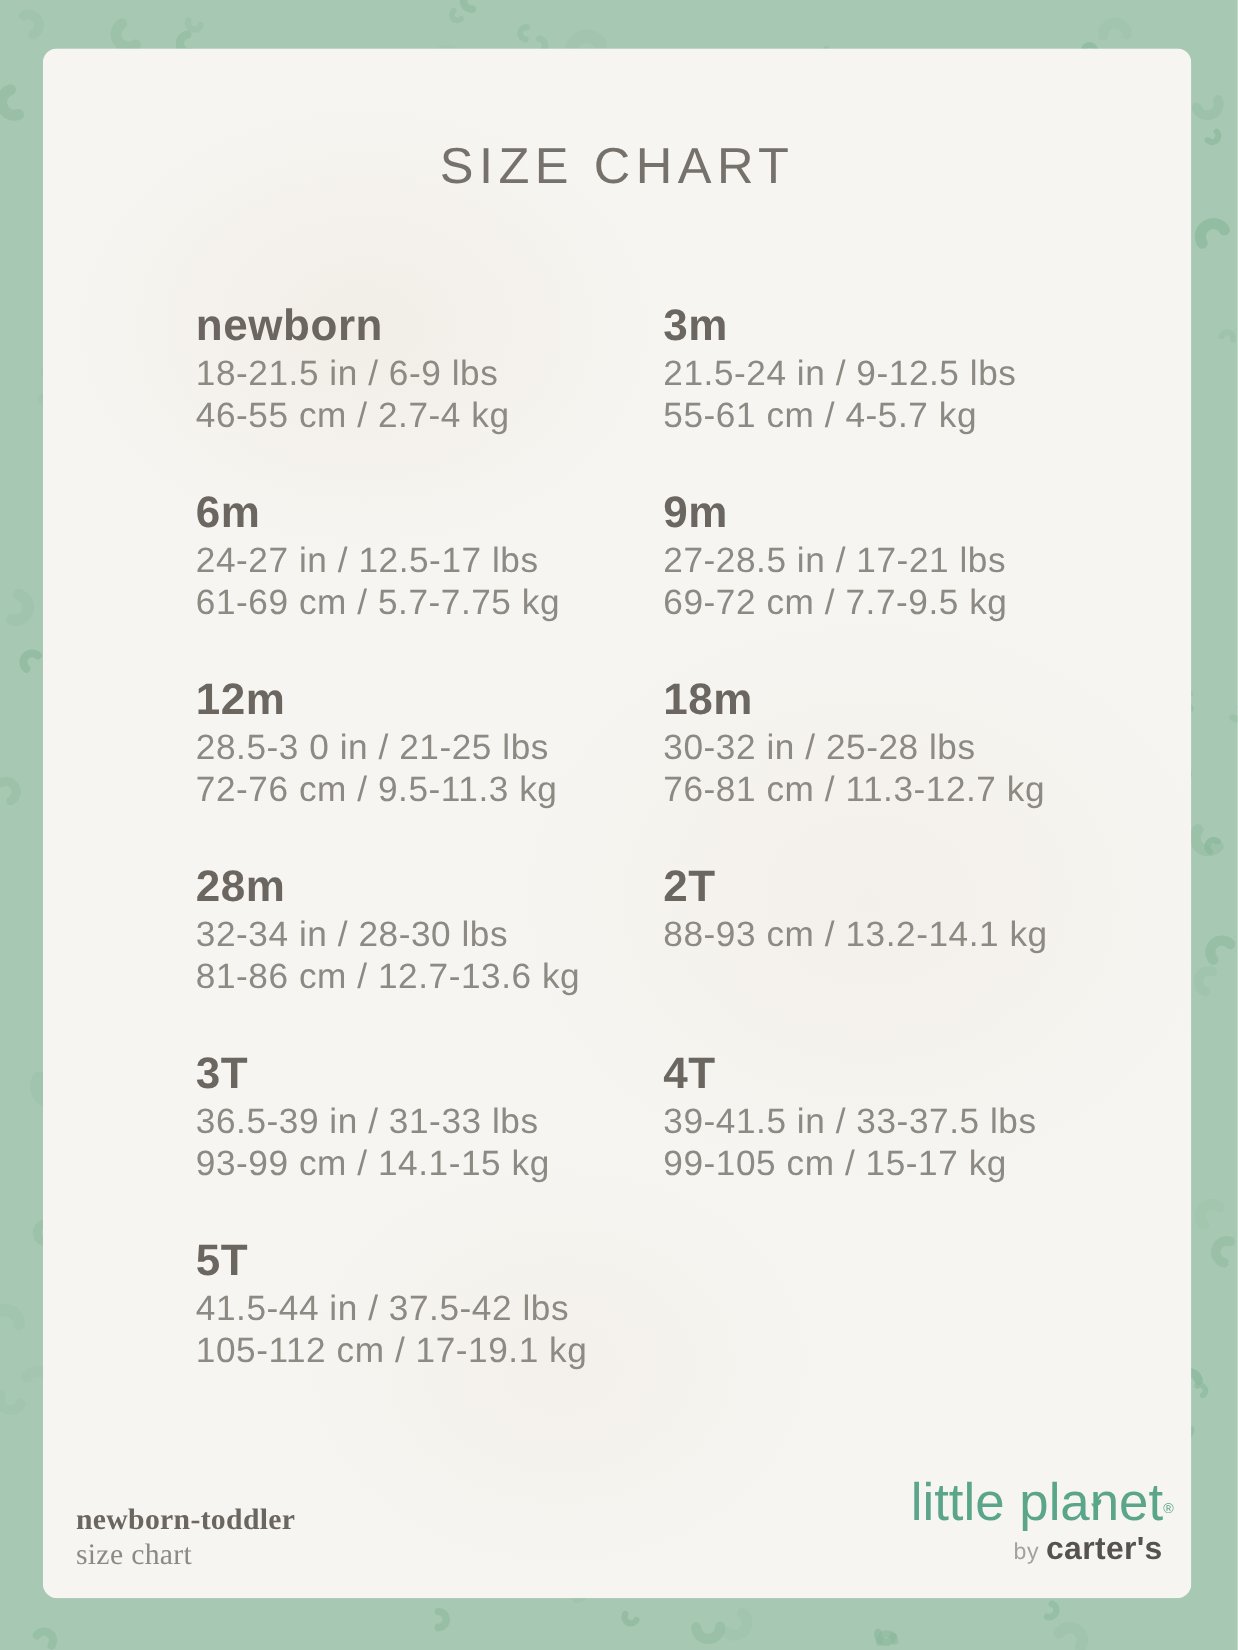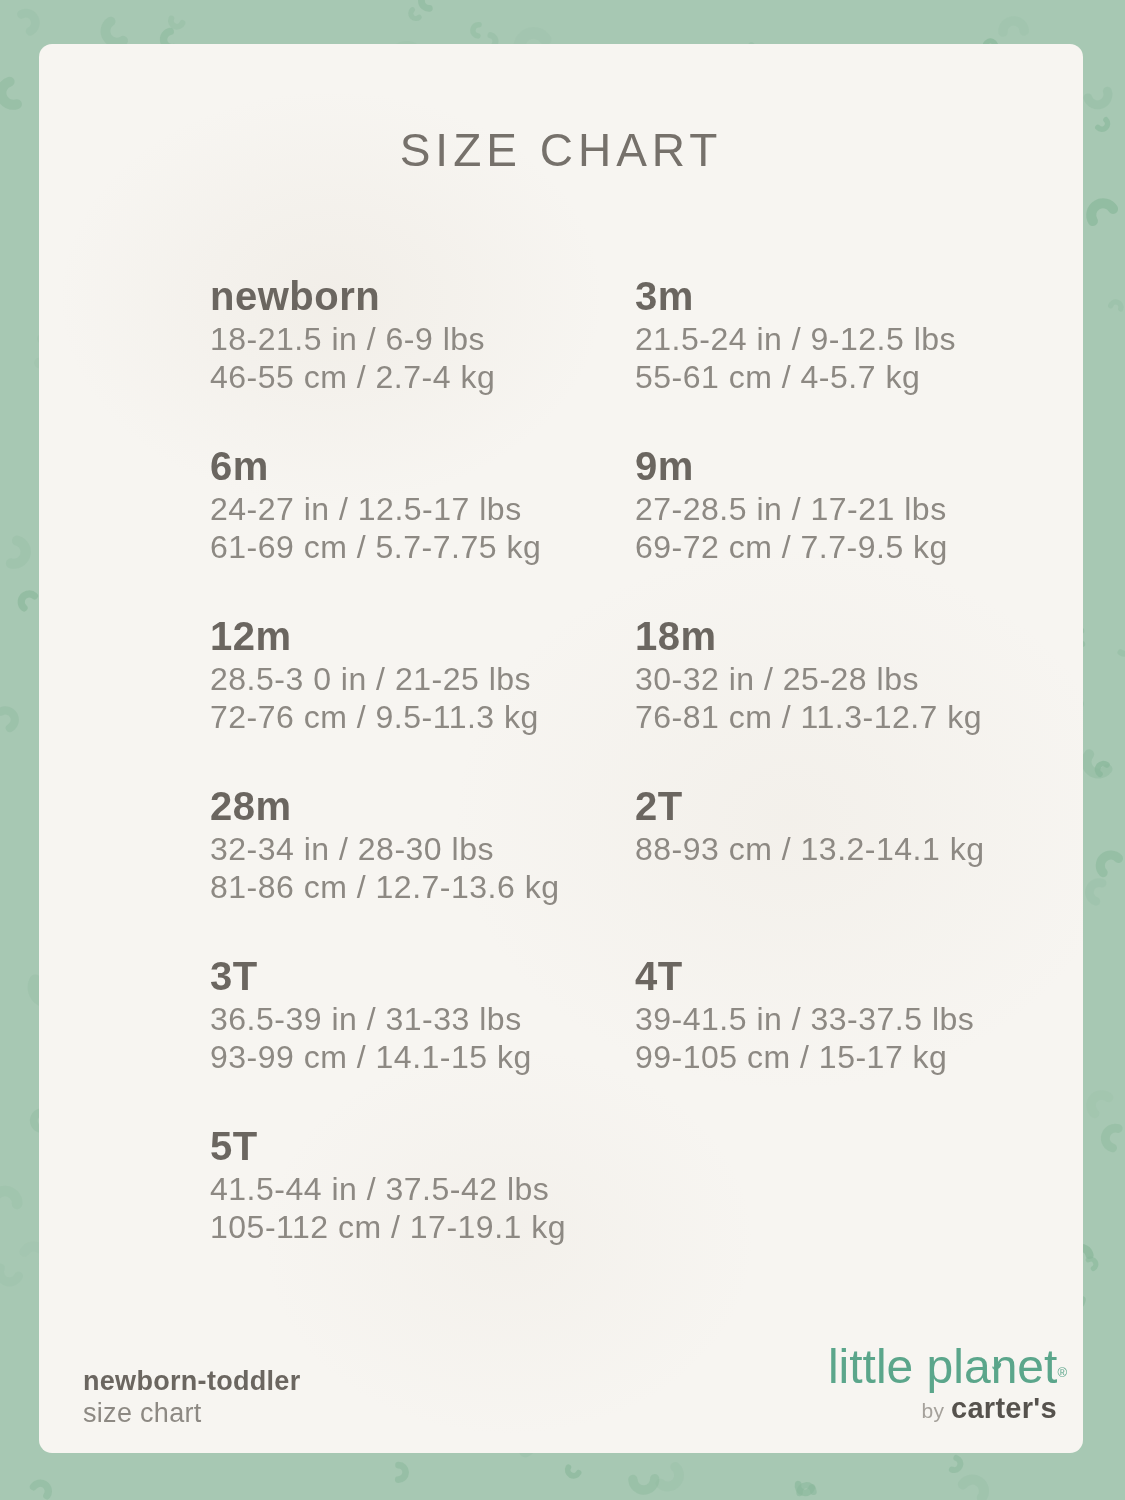--- a/index.html
+++ b/index.html
@@ -33,39 +33,40 @@
   }
   .title{
     position:absolute;left:0;right:0;top:79px;
     text-align:center;
     font-size:46px;line-height:1.2;
     font-weight:400;
     letter-spacing:5px;
     color:var(--title-gray);
   }
   .grid{
-    position:absolute;left:171px;top:228px;
+    position:absolute;left:139px;top:228px;
     display:grid;
     grid-template-columns:425px 425px;
     grid-auto-rows:170px;
   }
   .entry-label{
     font-size:40px;line-height:48px;
     font-weight:700;
     color:var(--heading-gray);
     letter-spacing:.5px;
   }
   .entry-imperial,.entry-metric{
     font-size:32px;line-height:38px;
     color:var(--body-gray);
     letter-spacing:.5px;
   }
   .footer-left{
-    position:absolute;left:44px;top:1321px;
+    position:absolute;left:30px;top:1321px;
     line-height:32px;
+    font-family:Liberation Serif, serif;
   }
   .footer-category{
     font-size:27px;font-weight:700;color:var(--heading-gray);letter-spacing:.3px;
   }
   .footer-doc{
     font-size:27px;font-weight:400;color:var(--body-gray);letter-spacing:.3px;
   }
   .brand{
     position:absolute;right:16px;top:1292px;
     text-align:right;

